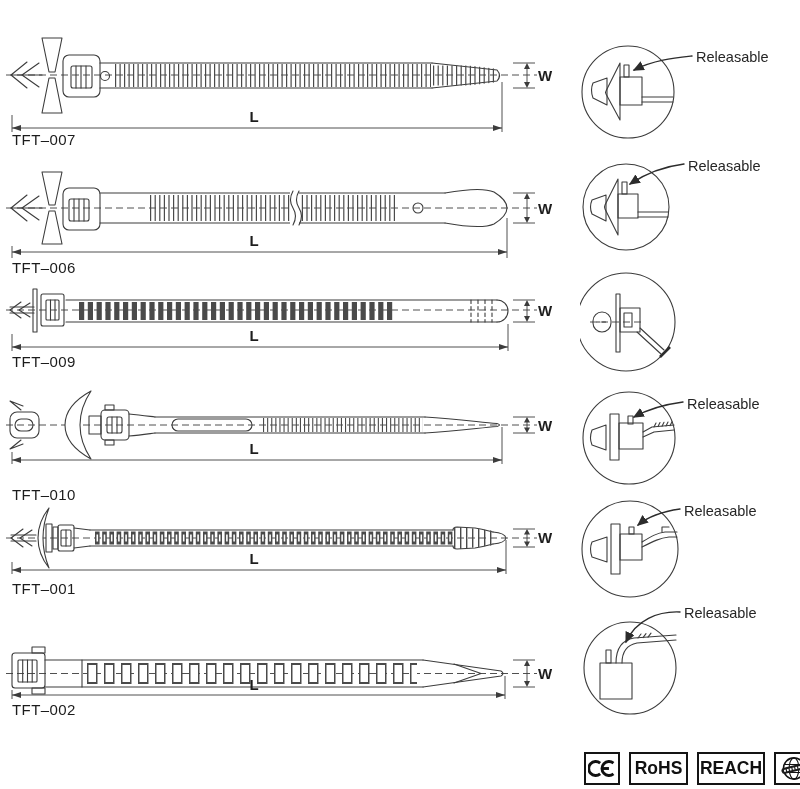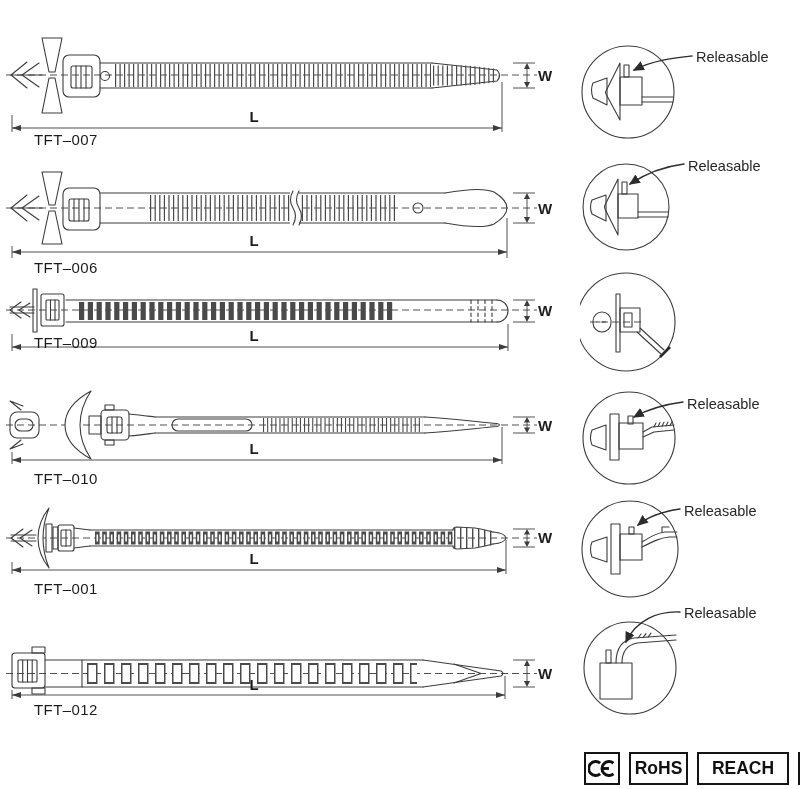--- a/index.html
+++ b/index.html
@@ -1,20 +1,20 @@
 <!DOCTYPE html>
 <html><head>
 <meta charset="utf-8">
 <style>
   html,body{margin:0;padding:0;background:#fff;}
   .canvas{position:relative;width:800px;height:789px;background:#ffffff;overflow:hidden;
           font-family:"Liberation Sans",sans-serif;}
   .abs{position:absolute;}
   .tft-label{position:absolute;left:12px;font:400 15px "Liberation Sans",sans-serif;
-             color:#1c1c1c;letter-spacing:.4px;margin-left:22px;}
+             color:#1c1c1c;letter-spacing:.4px;}
   svg{display:block;}
   .ln{fill:none;stroke:#3c3c3c;stroke-width:1.1;stroke-linejoin:round;stroke-linecap:round;}
   .fln{fill:#ffffff;stroke:#3c3c3c;stroke-width:1.1;stroke-linejoin:round;}
   .dash{fill:none;stroke:#3c3c3c;stroke-width:.9;stroke-dasharray:7 4;stroke-linecap:butt;}
   .serr{fill:none;stroke:#4a4a4a;stroke-linecap:butt;}
   .wserr{fill:none;stroke:#ffffff;stroke-linecap:butt;}
   .dim{fill:none;stroke:#3c3c3c;stroke-width:.9;stroke-linecap:butt;}
   .ah{fill:#3c3c3c;stroke:none;}
   .dimtxt{font:600 15px "Liberation Sans",sans-serif;fill:#1d1d1d;}
   .callout{font:400 14.5px "Liberation Sans",sans-serif;fill:#262626;}
@@ -157,21 +157,21 @@
     </g>
     <g>
       <line class="dim" x1="7" y1="54" x2="7" y2="71"></line>
       <line class="dim" x1="503" y1="44" x2="503" y2="71"></line>
       <line class="dim" x1="7" y1="67" x2="503" y2="67"></line>
       <path class="ah" d="M7,67 l9,-3 v6 Z"></path>
         <path class="ah" d="M503,67 l-9,-3 v6 Z"></path>
       <text class="dimtxt" x="249" y="61" text-anchor="middle">L</text>
     </g>
   </svg>
-  <div class="tft-label" style="top:334px">TFT–009</div>
+  <div class="tft-label" style="top:353px">TFT–009</div>
 
   <svg class="abs" style="left:5px;top:390px" width="550" height="100" viewBox="0 0 550 100">
     <line class="dash" x1="1" y1="35" x2="532" y2="35"></line>
     <g>
       <path class="ln" d="M16,20 L5,11 L18,16"></path>
       <path class="ln" d="M16,50 L5,59 L18,54"></path>
       <rect class="ln" x="5" y="22" width="29" height="26" rx="7"></rect>
       <rect class="ln" x="10" y="29" width="18" height="12" rx="6"></rect>
       <path class="fln" d="M86,1 C66,12 60,23 60,35 C60,47 66,58 86,69 C78,57 75,46 75,35 C75,24 78,13 86,1 Z"></path>
       <rect class="ln" x="84" y="26" width="12" height="18"></rect>
@@ -203,21 +203,21 @@
     </g>
     <g>
       <line class="dim" x1="7" y1="62" x2="7" y2="74"></line>
       <line class="dim" x1="497" y1="37" x2="497" y2="74"></line>
       <line class="dim" x1="7" y1="70" x2="497" y2="70"></line>
       <path class="ah" d="M7,70 l9,-3 v6 Z"></path>
         <path class="ah" d="M497,70 l-9,-3 v6 Z"></path>
       <text class="dimtxt" x="249" y="64" text-anchor="middle">L</text>
     </g>
   </svg>
-  <div class="tft-label" style="top:470px">TFT–010</div>
+  <div class="tft-label" style="top:486px">TFT–010</div>
 
   <svg class="abs" style="left:5px;top:500px" width="550" height="100" viewBox="0 0 550 100">
     <defs>
         <clipPath id="t5">
           <path d="M448,26 L490,31 V45 L448,50 Z"></path>
         </clipPath>
       </defs>
     <line class="dash" x1="1" y1="38" x2="532" y2="38"></line>
     <g>
       <path class="ln" d="M18,29 L6,38 L18,47"></path>
@@ -294,21 +294,21 @@
     </g>
     <g>
       <line class="dim" x1="7" y1="80" x2="7" y2="89"></line>
       <line class="dim" x1="500" y1="66" x2="500" y2="89"></line>
       <line class="dim" x1="7" y1="85" x2="500" y2="85"></line>
       <path class="ah" d="M7,85 l9,-3 v6 Z"></path>
         <path class="ah" d="M500,85 l-9,-3 v6 Z"></path>
       <text class="dimtxt" x="249" y="80" text-anchor="middle">L</text>
     </g>
   </svg>
-  <div class="tft-label" style="top:701px">TFT–012</div>
+  <div class="tft-label" style="top:701px">TFT–002</div>
 
   <svg class="abs" style="left:580px;top:40px" width="220" height="104" viewBox="0 0 220 104">
     <defs>
         <marker id="m1" markerWidth="9" markerHeight="8" refX="7" refY="3.5" orient="auto">
           <path d="M0,0 L8,3.5 L0,7 Z" fill="#2c2c2c"></path>
         </marker>
       </defs>
     <circle class="ln" cx="48" cy="52" r="46"></circle>
     <g>
       <path class="ln" d="M13,43 L27,38 V65 L13,58 Q10,50 13,43 Z"></path>
@@ -418,21 +418,21 @@
     <div class="cert-box" style="width:36px">
       <svg width="29" height="21" viewBox="0 0 36 22">
         <path d="M15.1,4.3 A8.7,8.7 0 1 0 15.1,17.7" fill="none" stroke="#111" stroke-width="3.6"></path>
         <path d="M31.6,4.3 A8.7,8.7 0 1 0 31.6,17.7" fill="none" stroke="#111" stroke-width="3.6"></path>
         <line x1="18" y1="11" x2="26" y2="11" stroke="#111" stroke-width="3.6"></line>
       </svg>
     </div>
     <div class="cert-box" style="width:59px">
       <span>RoHS</span>
     </div>
-    <div class="cert-box" style="width:92px">
+    <div class="cert-box" style="width:68px">
       <span>REACH</span>
     </div>
     <div class="cert-box" style="width:40px">
       <svg width="30" height="27" viewBox="0 0 34 30">
         <circle cx="17" cy="15" r="12" fill="none" stroke="#111" stroke-width="1.8"></circle>
         <ellipse cx="17" cy="15" rx="5.5" ry="12" fill="none" stroke="#111" stroke-width="1.2"></ellipse>
         <path d="M6,10.5 H28 M6,19.5 H28" fill="none" stroke="#111" stroke-width="1.2"></path>
         <g transform="rotate(-14 17 15)">
           <rect x="2.5" y="11.3" width="29" height="7.2" rx="3.6" fill="#1a1a1a"></rect>
           <line x1="5.5" y1="15" x2="28.5" y2="15" stroke="#ffffff" stroke-width="2.4" stroke-dasharray="2 1.3"></line>

